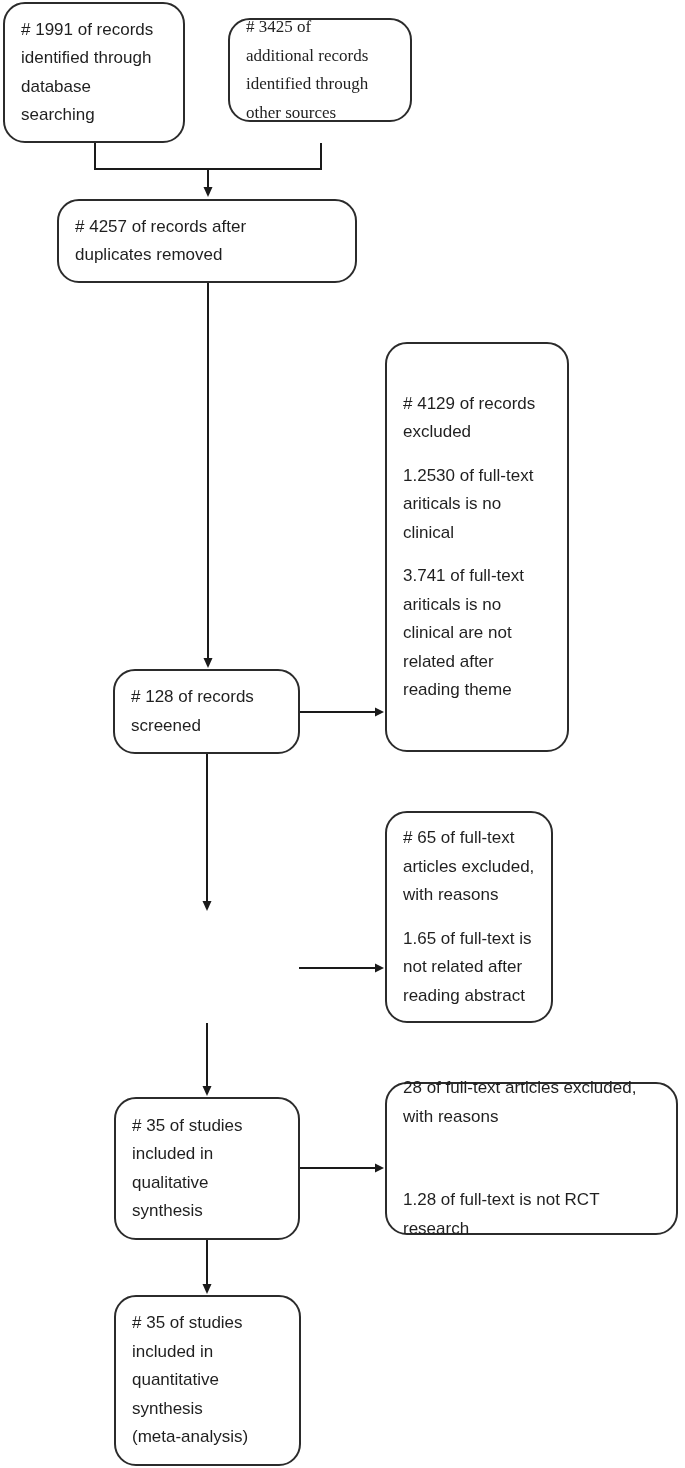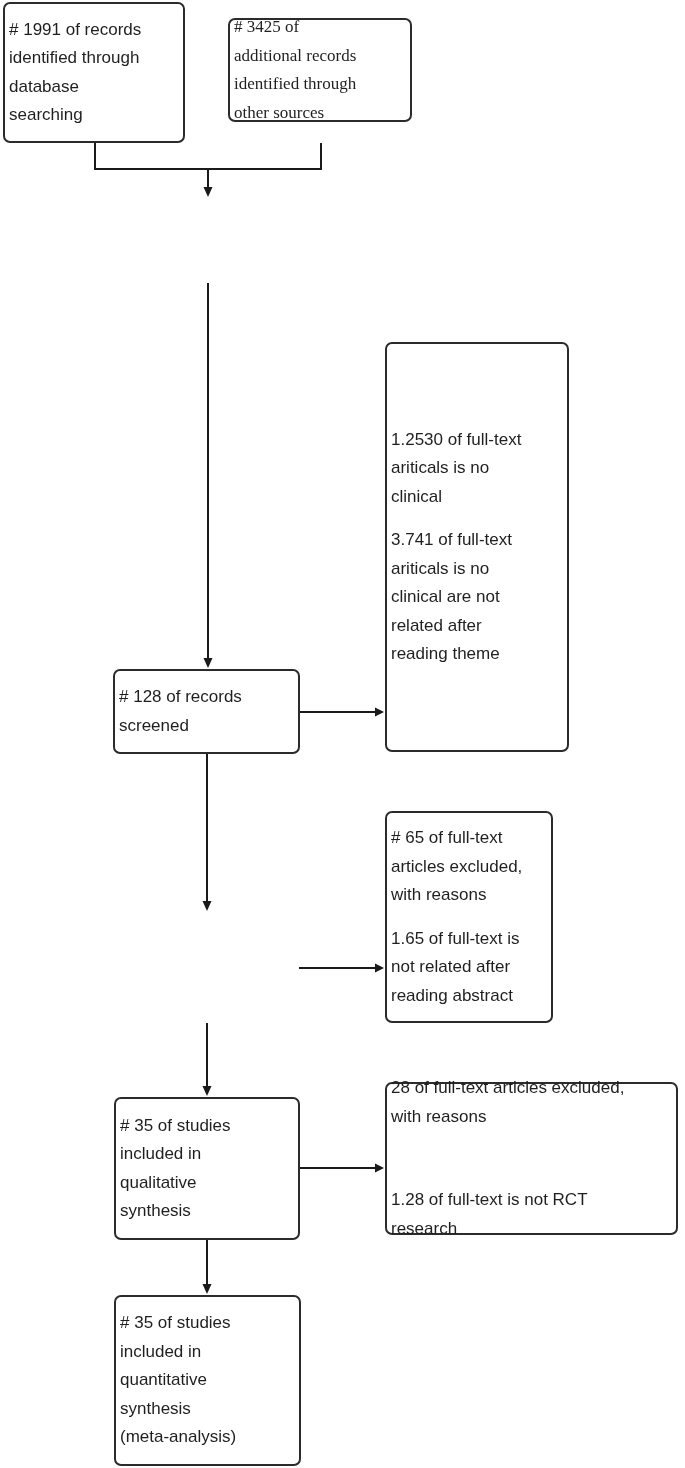--- a/index.html
+++ b/index.html
@@ -31,26 +31,26 @@
     stroke-width: 2;
     fill: none;
   }
   .connectors polygon {
     fill: var(--line);
     stroke: none;
   }
   .box {
     position: absolute;
     border: 2px solid var(--border);
-    border-radius: 7px;
+    border-radius: 22px;
     background: var(--background);
     display: flex;
     flex-direction: column;
     justify-content: center;
-    padding: 4px 4px;
+    padding: 4px 16px;
     font-size: 17px;
     line-height: 28.5px;
   }
   .box p {
     margin: 0;
     white-space: pre-line;
   }
   .box p + p { margin-top: 15px; }
 
   
@@ -113,22 +113,28 @@
 searching</p>
   </div>
 
   <div class="box b-identified-oth">
     <p># 3425 of
 additional records
 identified through
 other sources</p>
   </div>
 
+  <div class="box b-duplicates">
+    <p># 4257 of records after
+duplicates removed</p>
+  </div>
 
   <div class="box b-rec-excluded">
+    <p># 4129 of records
+excluded</p>
     <p>1.2530 of full-text
 ariticals is no
 clinical</p>
     <p>3.741 of full-text
 ariticals is no
 clinical are not
 related after
 reading theme</p>
   </div>
 

